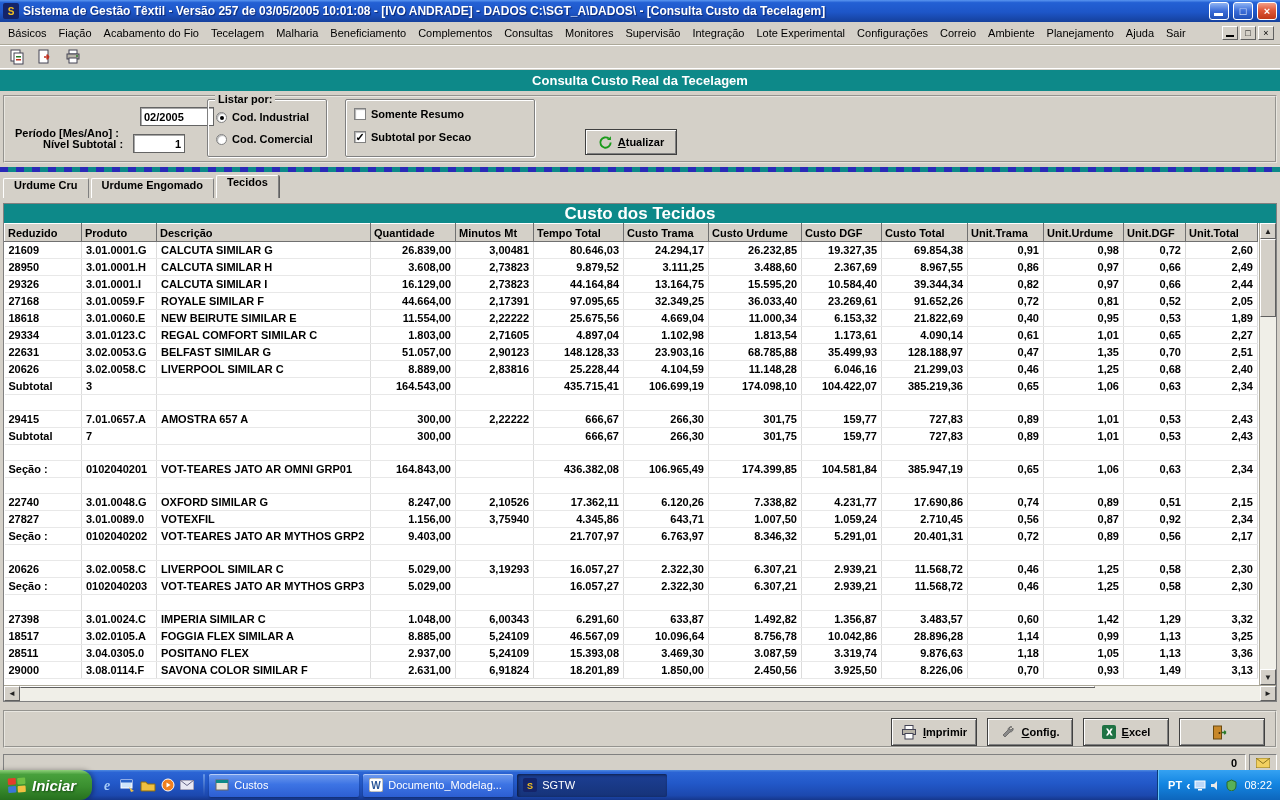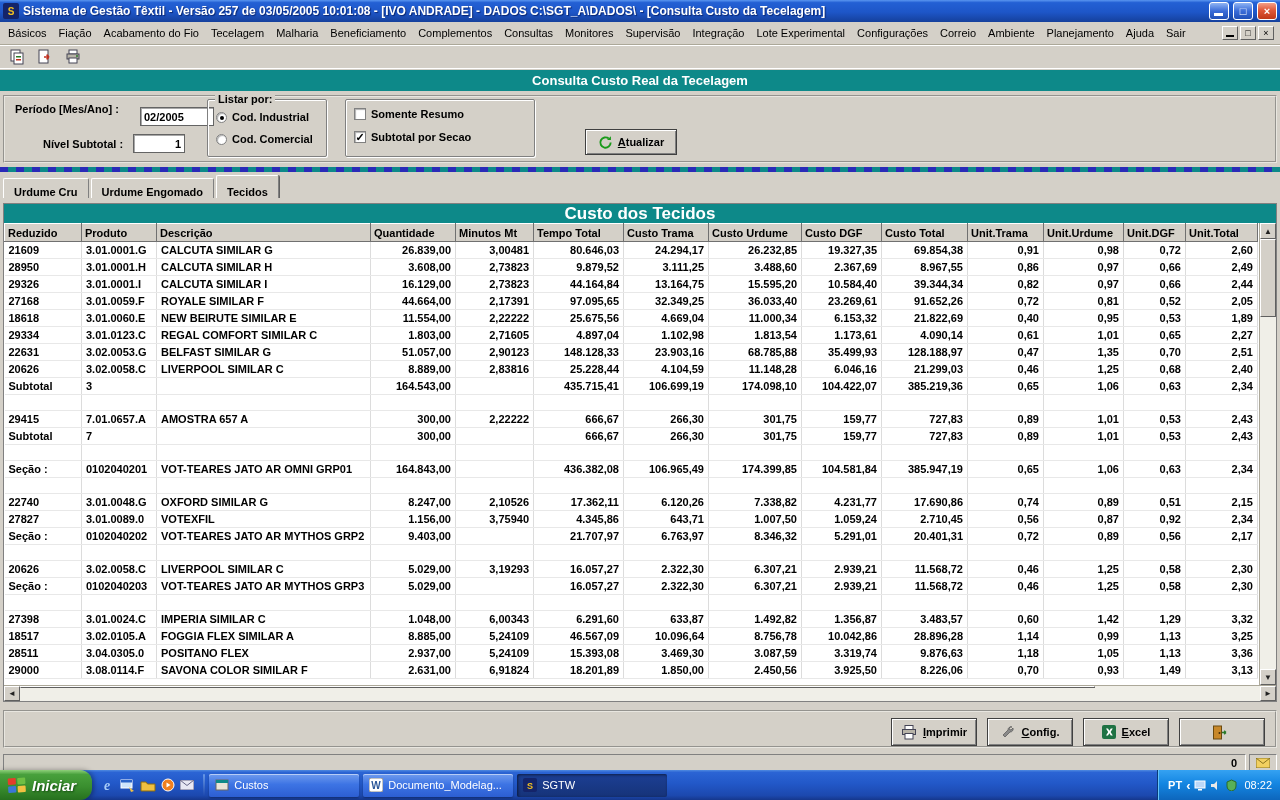--- a/index.html
+++ b/index.html
@@ -53,21 +53,21 @@
   .btn{position:absolute;display:flex;align-items:center;justify-content:center;gap:5px;background:#D4D0C8;
     border:1px solid #404040;box-shadow:inset 1px 1px 0 #fff,inset -1px -1px 0 #808080;
     font-weight:bold;font-family:"Liberation Sans",sans-serif;font-size:11px}
   .atualizar{width:92px;height:26px}
 
   
   .dotted{height:5px;margin:4px 0 3px;background:repeating-linear-gradient(90deg,#2a2ab8 0 8px,#0d8989 8px 16px)}
 
   
   .tabs{display:flex;align-items:flex-end;padding-left:3px;height:23px;position:relative;z-index:1}
-  .tab{height:20px;display:flex;align-items:flex-end;padding:0 10px;font-weight:bold;background:#D4D0C8;
+  .tab{height:20px;display:flex;align-items:flex-start;padding:0 10px;font-weight:bold;background:#D4D0C8;
     border:1px solid #808080;border-bottom:none;border-top-color:#fff;border-left-color:#fff;border-radius:2px 2px 0 0;margin-right:2px}
   .tab.active{height:23px;z-index:2;box-shadow:1px 0 0 #606060}
 
   
   .grid-area{margin:5px 3px 0;border:1px solid #808080;background:#fff}
   .grid-title{height:19px;background:#0d8989;color:#fff;font-weight:bold;font-size:17px;display:flex;align-items:center;justify-content:center}
   .grid-main{display:flex;height:462px;overflow:hidden}
   .grid-table-wrap{flex:1;overflow:hidden;background:#fff}
   table{border-collapse:collapse;table-layout:fixed;width:1253px}
   th{height:18px;background:#D4D0C8;border:1px solid;border-color:#fff #707070 #707070 #fff;
@@ -195,21 +195,21 @@
           <circle cx="12" cy="7" r="1" fill="#2a7a2a"></circle>
         </svg>
     </span>
   </div>
 
   <div class="banner">
     <span>Consulta Custo Real da Tecelagem</span>
   </div>
 
   <div class="form-panel">
-    <span class="lbl" style="left:10px;top:6px">Período [Mes/Ano] :</span>
+    <span class="lbl" style="left:10px;top:30px">Período [Mes/Ano] :</span>
     <input class="field" style="left: 128px; top: 10px; width: 74px; margin-left: 7px;" value="02/2005">
     <span class="lbl" style="left:38px;top:41px">Nível Subtotal :</span>
     <input class="field right" style="left: 128px; top: 37px; width: 52px;" value="1">
 
     <div class="groupbox" style="left:340px;top:2px;width:190px;height:58px">
       <div class="opt" style="top:8px">
         <span class="check"></span>
         <span>Somente Resumo</span>
       </div>
       <div class="opt" style="top:31px">

